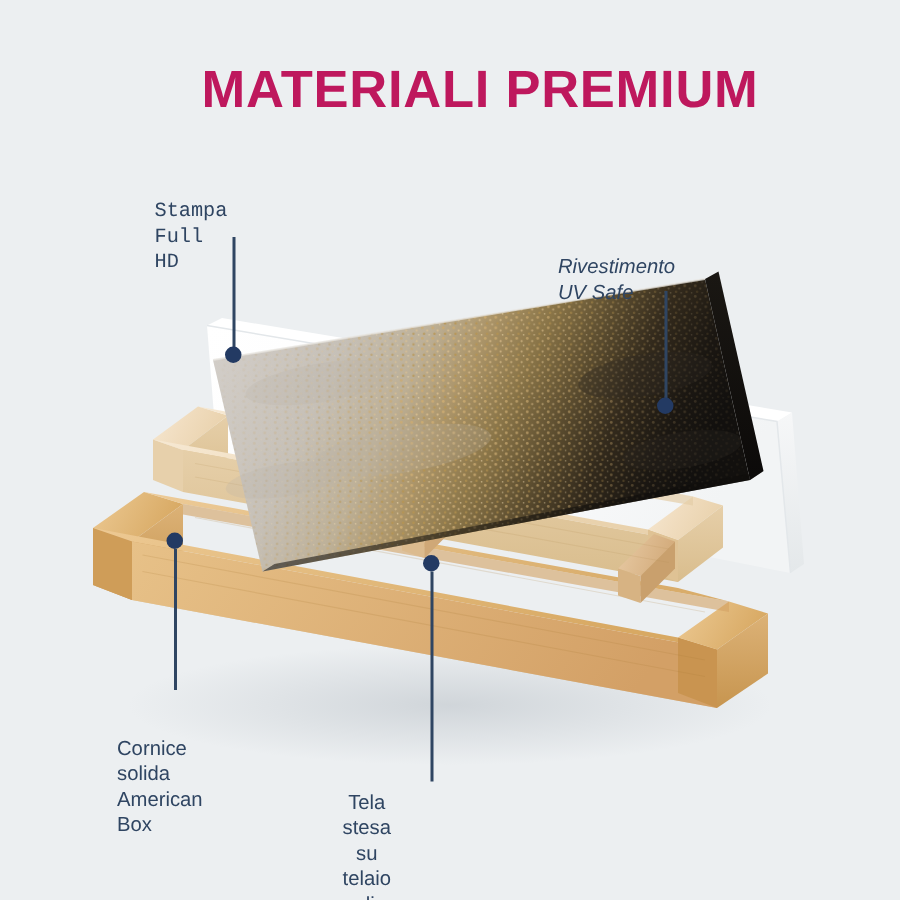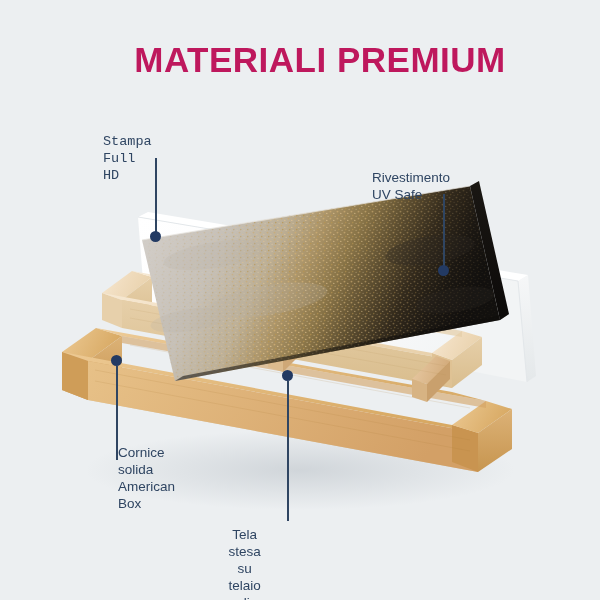--- a/index.html
+++ b/index.html
@@ -67,27 +67,27 @@
     height: 11px;
     border-radius: 50%;
     background: #233a63;
   }
 
   
   #callout-stampa .callout-label { left: 103px; top: 133px; font-family: Liberation Mono, monospace; }
   #callout-stampa .callout-line  { left: 155px; top: 158px; height: 78px; }
   #callout-stampa .callout-dot   { left: 150px; top: 231px; }
 
-  #callout-uv .callout-label { left: 372px; top: 169px; }
+  #callout-uv .callout-label { left: 372px; top: 169px; font-style: italic; }
   #callout-uv .callout-line  { left: 443px; top: 194px; height: 76px; }
   #callout-uv .callout-dot   { left: 438px; top: 265px; }
 
   #callout-cornice .callout-dot   { left: 111px; top: 355px; }
   #callout-cornice .callout-line  { left: 116px; top: 366px; height: 94px; }
-  #callout-cornice .callout-label { left: 78px; top: 444px; margin-left: 40px; }
+  #callout-cornice .callout-label { left: 78px; top: 490px; }
 
   #callout-tela .callout-dot   { left: 282px; top: 370px; }
   #callout-tela .callout-line  { left: 287px; top: 381px; height: 140px; }
   #callout-tela .callout-label { left: 228px; top: 526px; text-align: center; }
 </style>
 </head>
 <body>
 
 <div id="stage">
 

